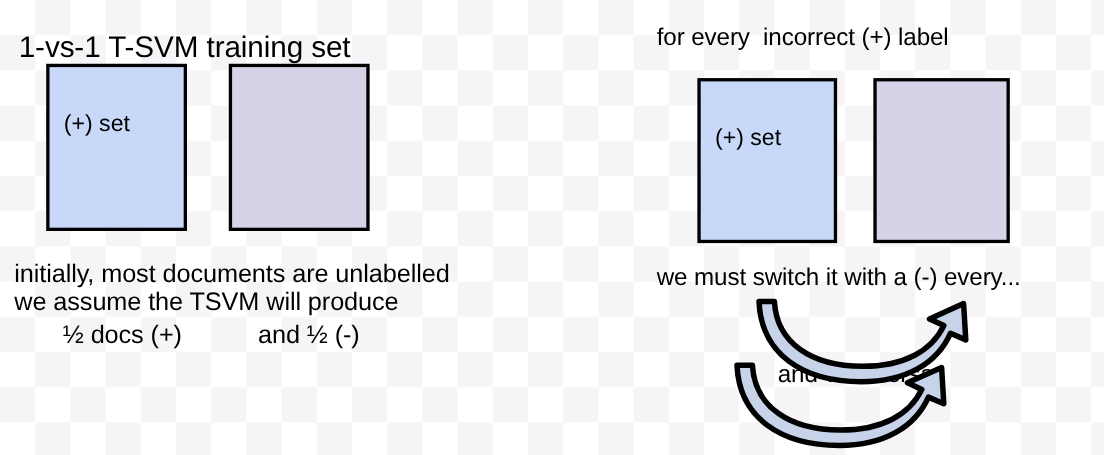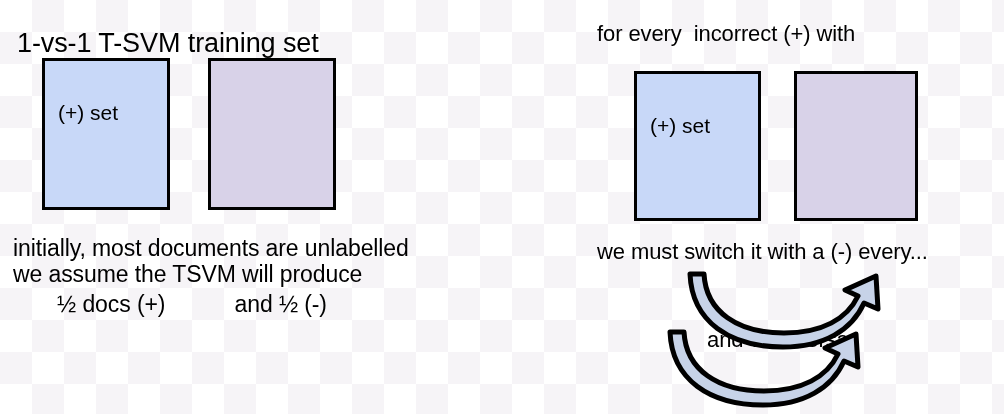--- a/index.html
+++ b/index.html
@@ -86,21 +86,21 @@
   <div class="box-label" id="label-left-pos">(+) set</div>
 
   <div class="box box-neg" id="box-left-neg"></div>
 
   <div class="txt" id="txt-init-1">initially, most documents are unlabelled</div>
 
   <div class="txt" id="txt-init-3">       ½ docs (+)           and ½ (-)</div>
 
   <div class="txt" id="txt-init-2">we assume the TSVM will produce</div>
 
-  <div class="txt" id="txt-every">for every  incorrect (+) with</div>
+  <div class="txt" id="txt-every">for every  incorrect (+) label</div>
 
   <div class="box box-pos" id="box-right-pos"></div>
 
   <div class="box-label" id="label-right-pos">(+) set</div>
 
   <div class="box box-neg" id="box-right-neg"></div>
 
   <div class="txt" id="txt-switch">we must switch it with a (-) every...</div>
 
   <div class="txt" id="txt-vice">and vice-versa</div>

